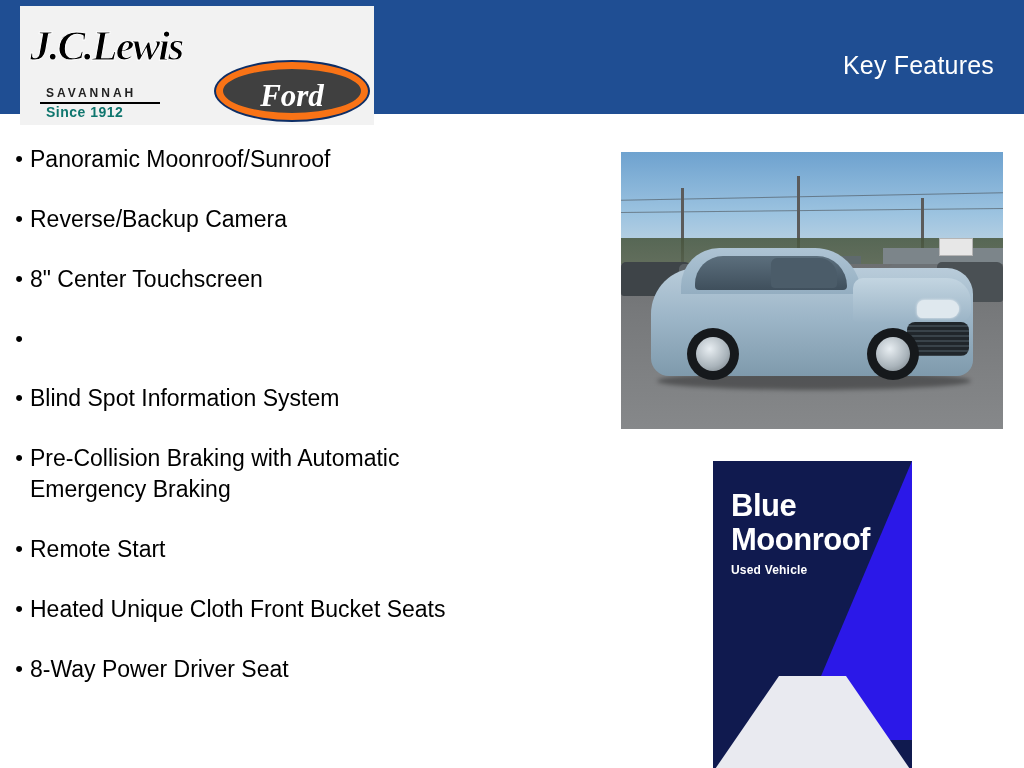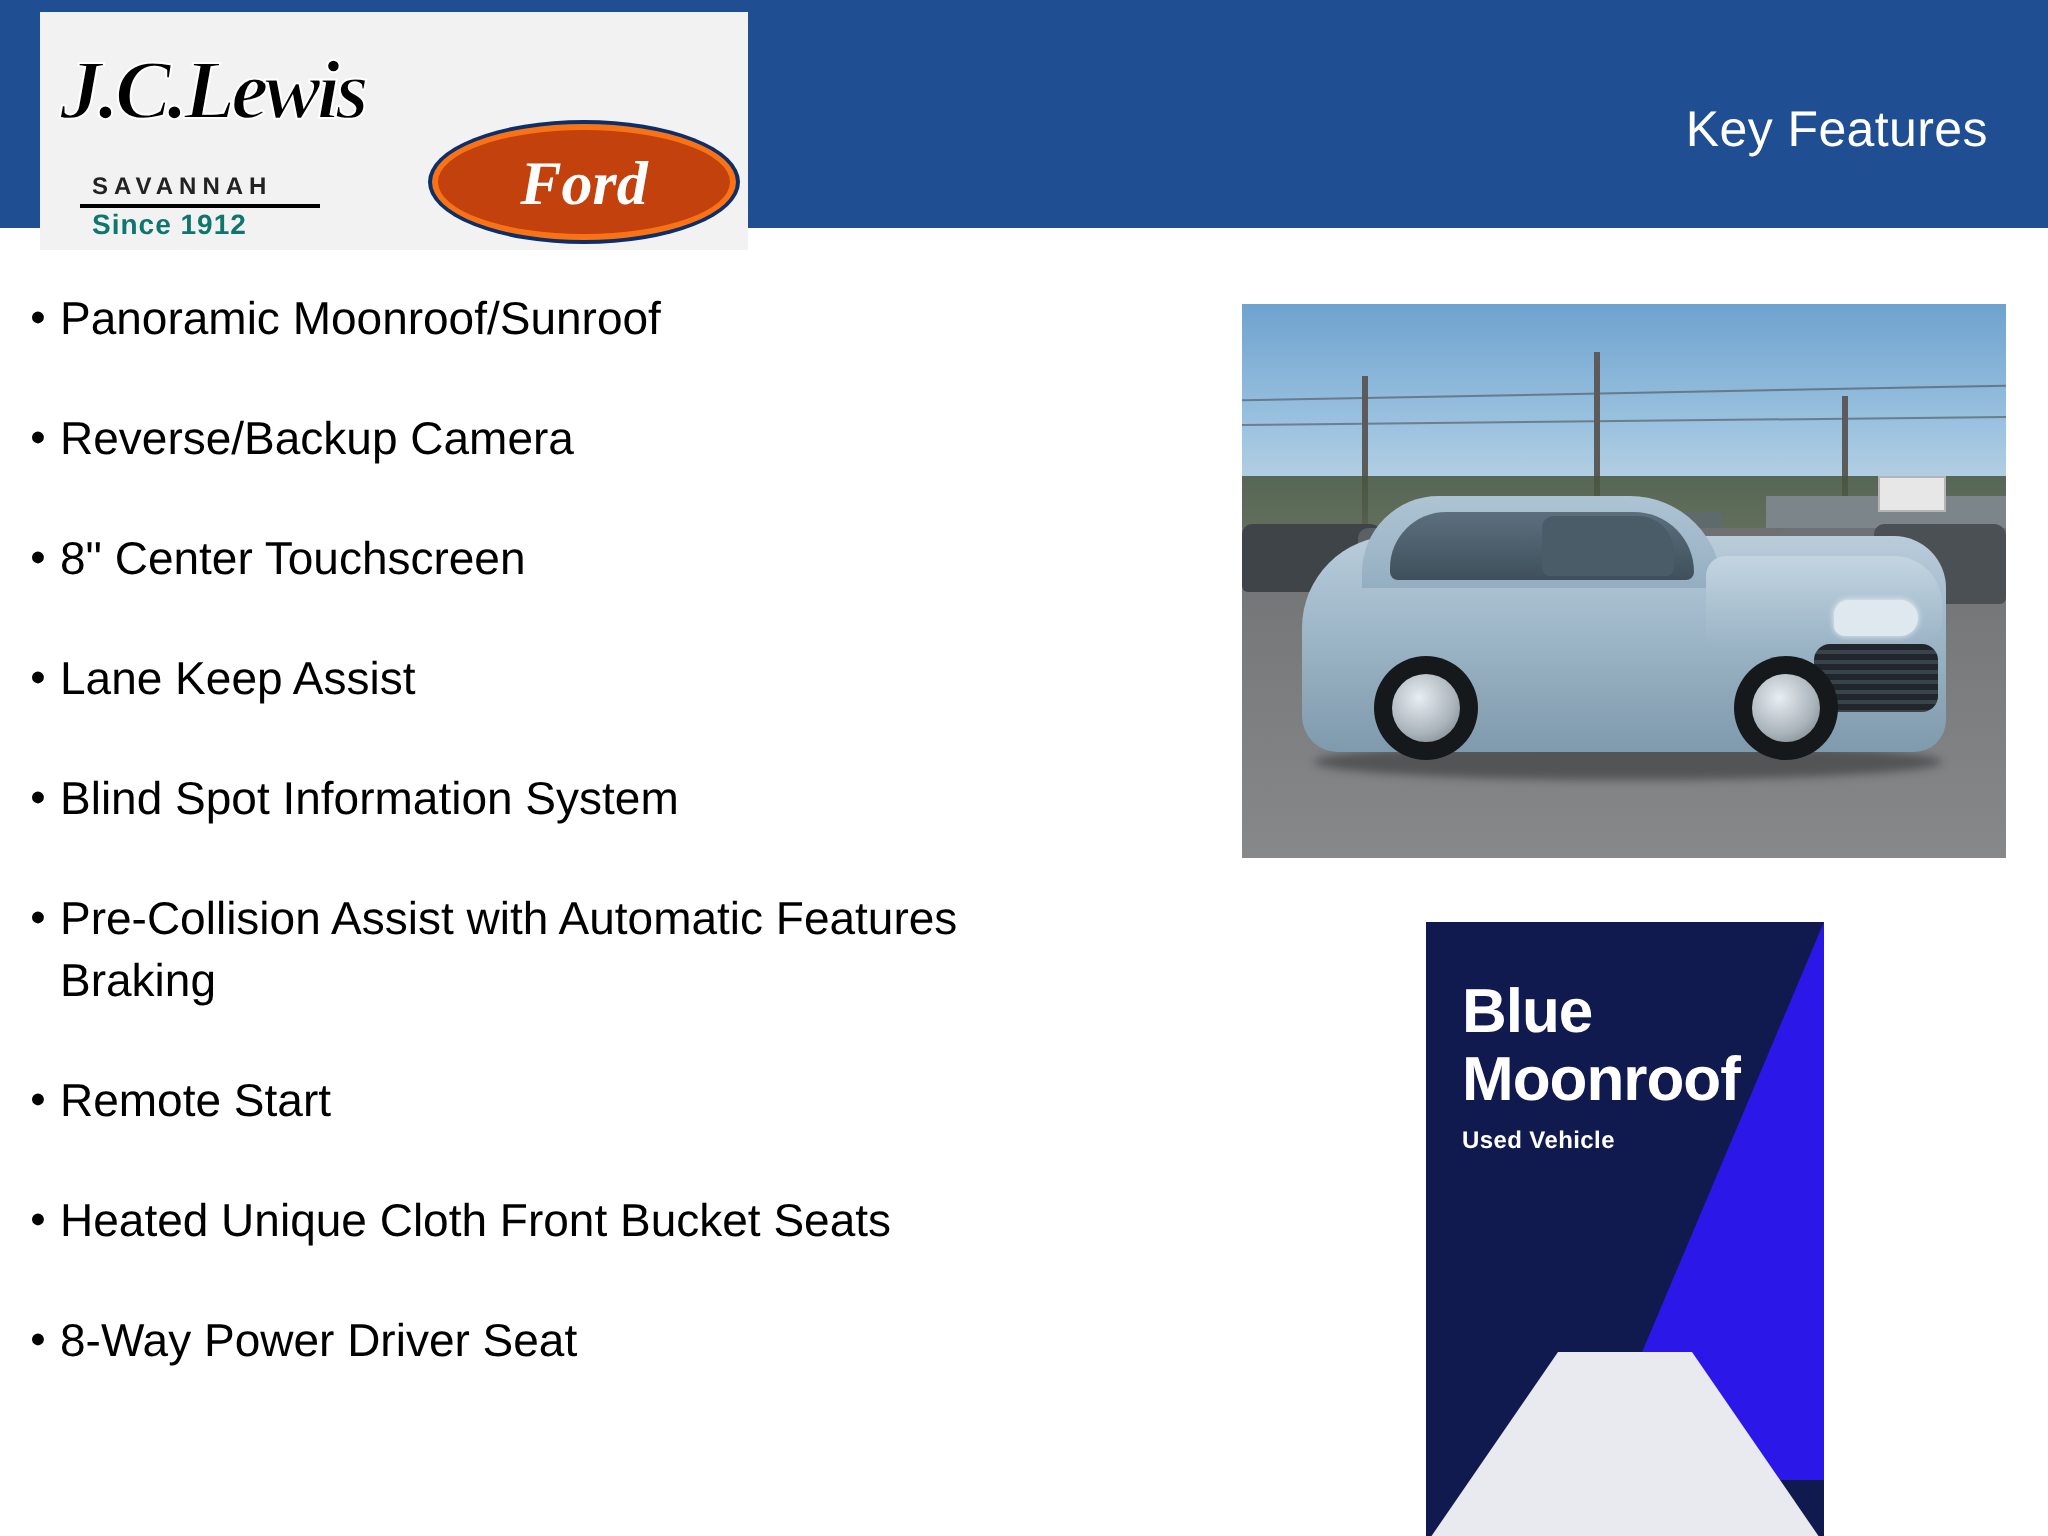--- a/index.html
+++ b/index.html
@@ -88,22 +88,22 @@
     height: 2px;
     background: #000000;
   }
   .ford-oval {
     position: absolute;
     left: 196px;
     top: 56px;
     width: 152px;
     height: 58px;
     border-radius: 50%;
-    background: #c2410c;
-    border: 3px solid #f97316;
+    background: #404040;
+    border: 7px solid #f97316;
     box-shadow: 0 0 0 2px #0d2e66;
   }
   .ford-oval span {
     position: absolute;
     left: 0; right: 0;
     top: 9px;
     text-align: center;
     font-family: "Liberation Serif", serif;
     font-style: italic;
     font-weight: bold;
@@ -338,29 +338,28 @@
     <div class="feature-item">
       <div class="bullet">•</div>
       <div class="feature-text">Reverse/Backup Camera</div>
     </div>
     <div class="feature-item">
       <div class="bullet">•</div>
       <div class="feature-text">8" Center Touchscreen</div>
     </div>
     <div class="feature-item">
       <div class="bullet">•</div>
-      <div class="feature-text">Lane Keep Assist</div>
     </div>
     <div class="feature-item">
       <div class="bullet">•</div>
       <div class="feature-text">Blind Spot Information System</div>
     </div>
     <div class="feature-item">
       <div class="bullet">•</div>
-      <div class="feature-text" style="max-width:470px;">Pre-Collision Assist with Automatic Features Braking</div>
+      <div class="feature-text" style="max-width:470px;">Pre-Collision Braking with Automatic Emergency Braking</div>
     </div>
     <div class="feature-item">
       <div class="bullet">•</div>
       <div class="feature-text">Remote Start</div>
     </div>
     <div class="feature-item">
       <div class="bullet">•</div>
       <div class="feature-text" style="max-width:470px;">Heated Unique Cloth Front Bucket Seats</div>
     </div>
     <div class="feature-item">

